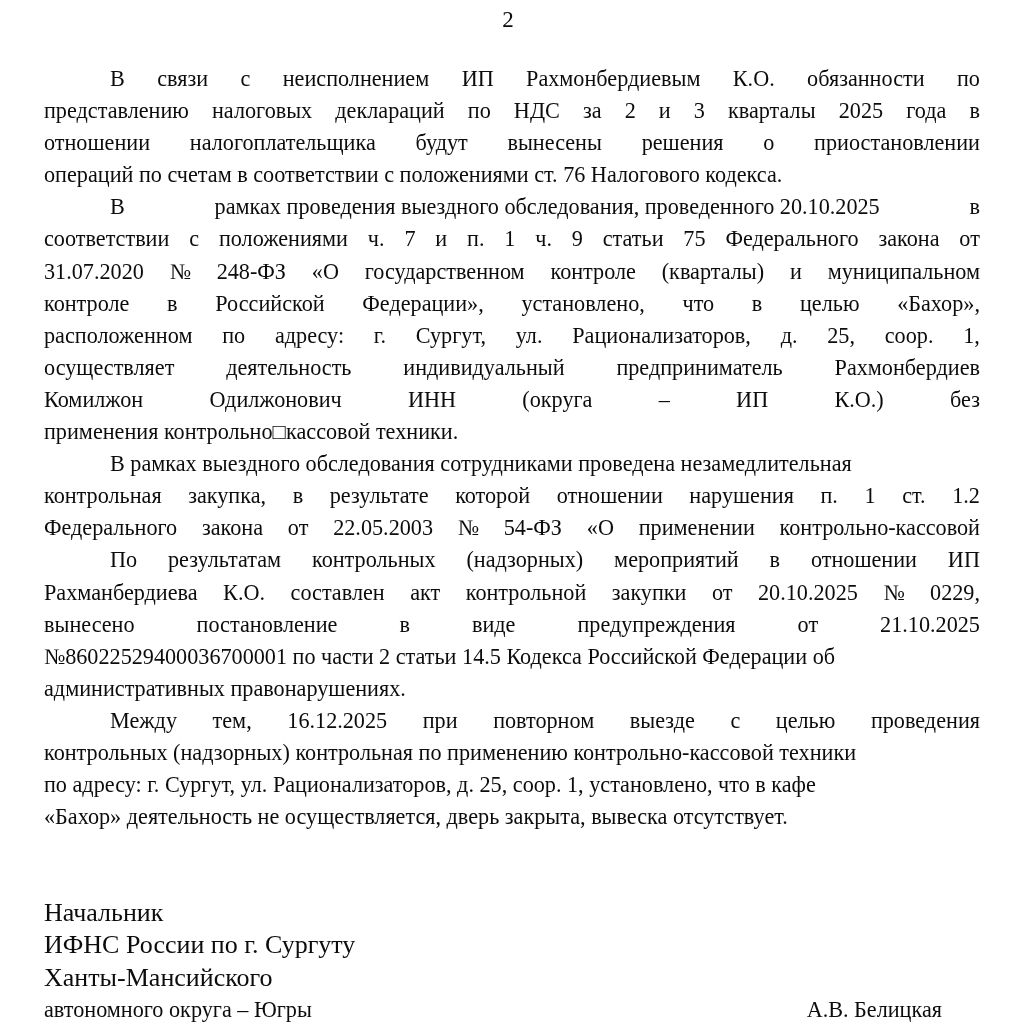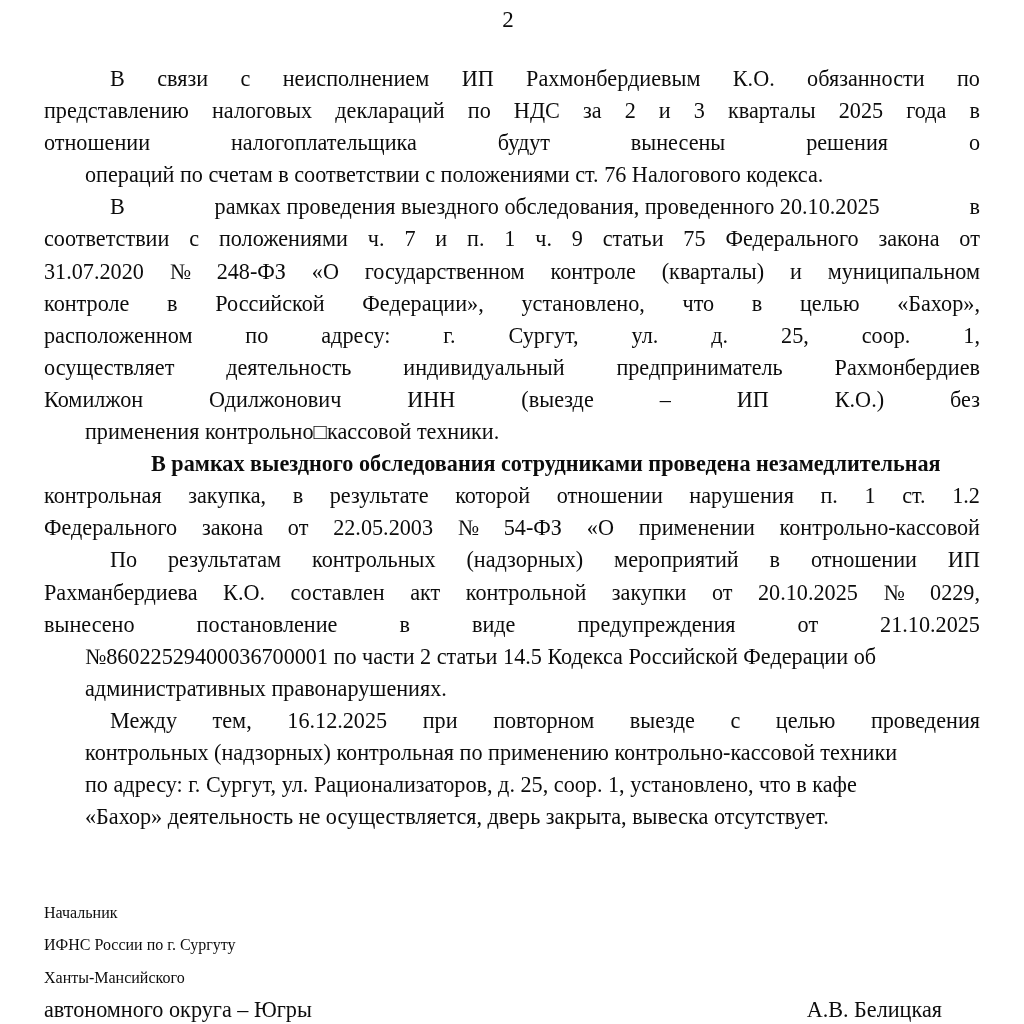--- a/index.html
+++ b/index.html
@@ -67,33 +67,32 @@
   
   .line.indent {
     padding-left: 0;
   }
   .line.just.indent {
     padding-left: 66px;
     width: calc(100% - 66px);
   }
   .line.last {
     display: block;
-    margin-left: 41px;
   }
 
   
   .signature {
     position: absolute;
     left: 44px;
     top: 897px;
     width: 936px;
   }
   .sig-line {
     display: block;
-    font-size: 16px;
+    font-size: 26px;
     line-height: 32.4px;
     white-space: nowrap;
   }
   .sig-row {
     display: flex;
     justify-content: space-between;
     align-items: baseline;
     font-size: 22.2px;
     line-height: 32.4px;
   }
@@ -136,20 +135,21 @@
         <span>года</span>
         <span>в</span>
       </div>
       <div class="line just">
         <span>отношении</span>
         <span>налогоплательщика</span>
         <span>будут</span>
         <span>вынесены</span>
         <span>решения</span>
         <span>о</span>
+        <span>приостановлении</span>
       </div>
       <div class="line last">операций по счетам в соответствии с положениями ст. 76 Налогового кодекса.</div>
     </div>
 
     <div class="para">
       <div class="line just indent">
         <span>В</span>
         <span>рамках проведения выездного обследования, проведенного 20.10.2025</span>
         <span>в</span>
       </div>
@@ -192,47 +192,48 @@
         <span>целью</span>
         <span>«Бахор»,</span>
       </div>
       <div class="line just">
         <span>расположенном</span>
         <span>по</span>
         <span>адресу:</span>
         <span>г.</span>
         <span>Сургут,</span>
         <span>ул.</span>
+        <span>Рационализаторов,</span>
         <span>д.</span>
         <span>25,</span>
         <span>соор.</span>
         <span>1,</span>
       </div>
       <div class="line just">
         <span>осуществляет</span>
         <span>деятельность</span>
         <span>индивидуальный</span>
         <span>предприниматель</span>
         <span>Рахмонбердиев</span>
       </div>
       <div class="line just">
         <span>Комилжон</span>
         <span>Одилжонович</span>
         <span>ИНН</span>
-        <span>(выезде</span>
+        <span>(округа</span>
         <span>–</span>
         <span>ИП</span>
         <span>К.О.)</span>
         <span>без</span>
       </div>
       <div class="line last">применения контрольно□кассовой техники.</div>
     </div>
 
     <div class="para">
-      <div class="line last" style="padding-left:66px;font-weight:bold;">В рамках выездного обследования сотрудниками проведена незамедлительная</div>
+      <div class="line last" style="padding-left:66px;">В рамках выездного обследования сотрудниками проведена незамедлительная</div>
       <div class="line just">
         <span>контрольная</span>
         <span>закупка,</span>
         <span>в</span>
         <span>результате</span>
         <span>которой</span>
         <span>отношении</span>
         <span>нарушения</span>
         <span>п.</span>
         <span>1</span>

